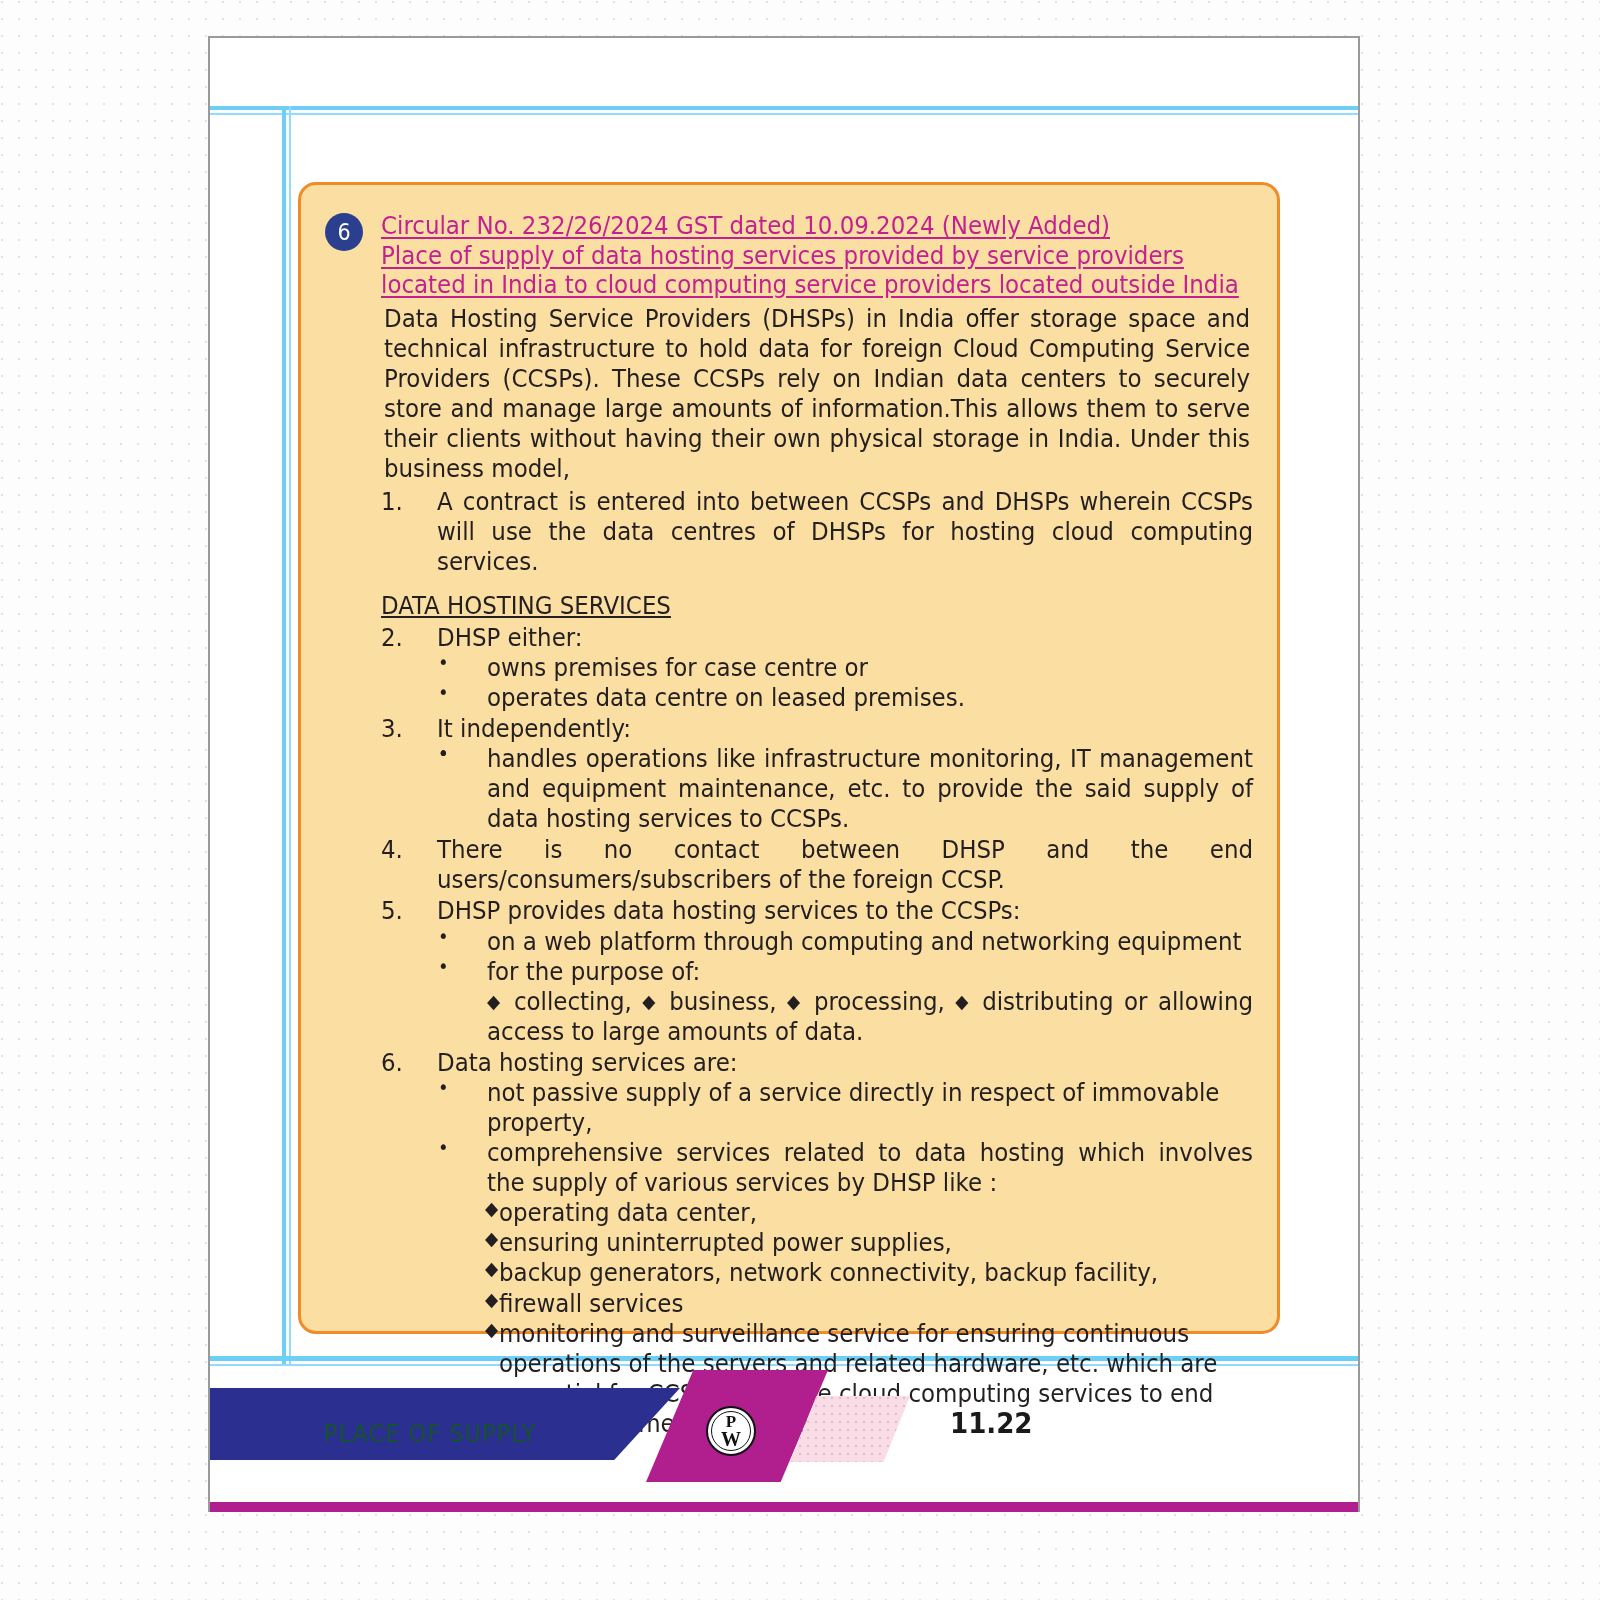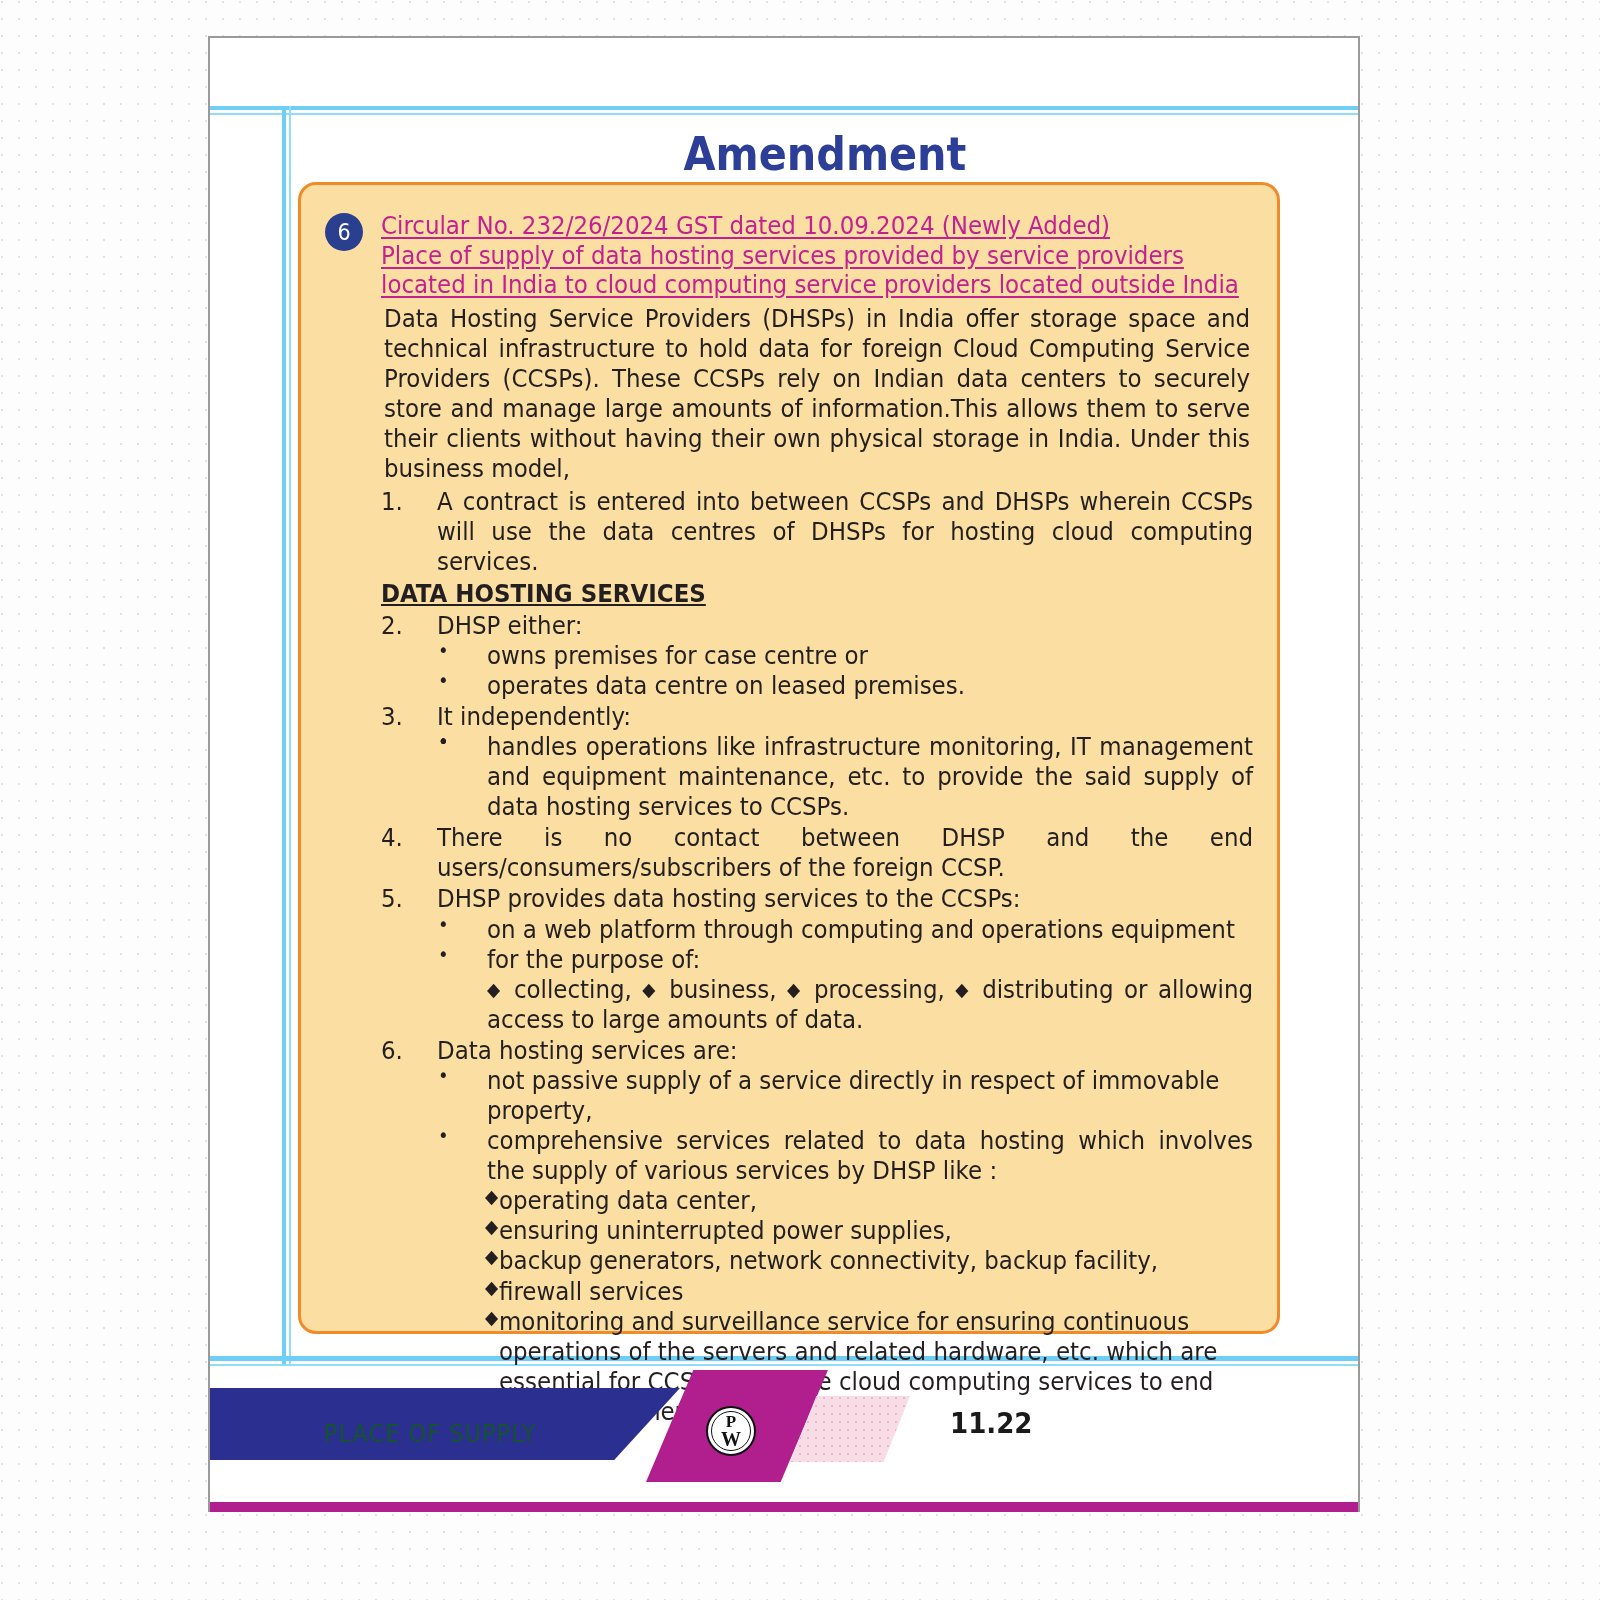--- a/index.html
+++ b/index.html
@@ -142,22 +142,21 @@
     margin: 3px;
     text-align: justify;
     text-justify: inter-word;
     line-height: 1.18;
   }
 
   .underline-head {
     text-decoration: underline;
     text-underline-offset: 2px;
     display: block;
-    margin-top: 2px;
-    font-weight: bold;
+    margin-top: 14px;
   }
 
   
   .num-item {
     position: relative;
     padding-left: 56px;
     margin-top: 1px;
     text-align: justify;
     line-height: 1.18;
   }
@@ -330,23 +329,20 @@
   </div>
   <div class="rule-left">
     <div class="l1"></div>
       <div class="l2"></div>
   </div>
   <div class="rule-bottom">
     <div class="l1"></div>
       <div class="l2"></div>
   </div>
 
-  <div class="title-wrap">
-    <span class="title">Amendment</span>
-  </div>
 
   <div class="card">
     <div class="card-inner">
 
       <div class="badge">6</div>
 
       <div class="body-col">
 
         <span class="heading-link">Circular No. 232/26/2024 GST dated 10.09.2024 (Newly Added)</span>
         <span class="heading-link">Place of supply of data hosting services provided by service providers located in India to cloud computing service providers located outside India</span>
@@ -392,21 +388,21 @@
           <span class="n">4.</span>
           <span>There is no contact between DHSP and the end users/consumers/subscribers of the foreign CCSP.</span>
         </div>
 
         <div class="num-item nojust">
           <span class="n">5.</span>
           <span>DHSP provides data hosting services to the CCSPs:</span>
         </div>
         <div class="bul-item nojust">
           <span class="b">•</span>
-          <span>on a web platform through computing and operations equipment</span>
+          <span>on a web platform through computing and networking equipment</span>
         </div>
         <div class="bul-item nojust">
           <span class="b">•</span>
           <span>for the purpose of:</span>
         </div>
         <div class="dia-line just">
           <span class="d">◆</span>
           <span>collecting,</span>
           <span class="d">◆</span>
           <span>business,</span>

